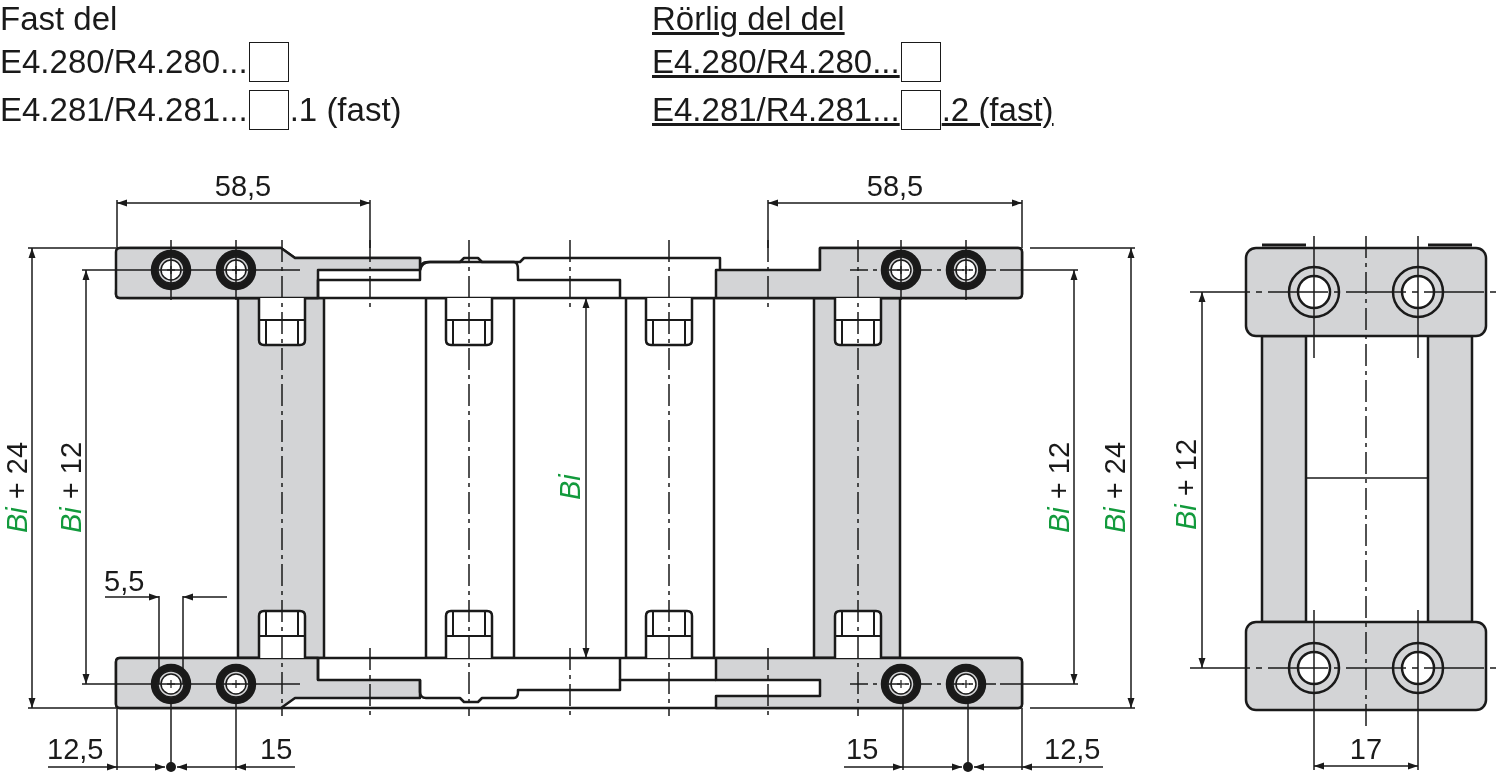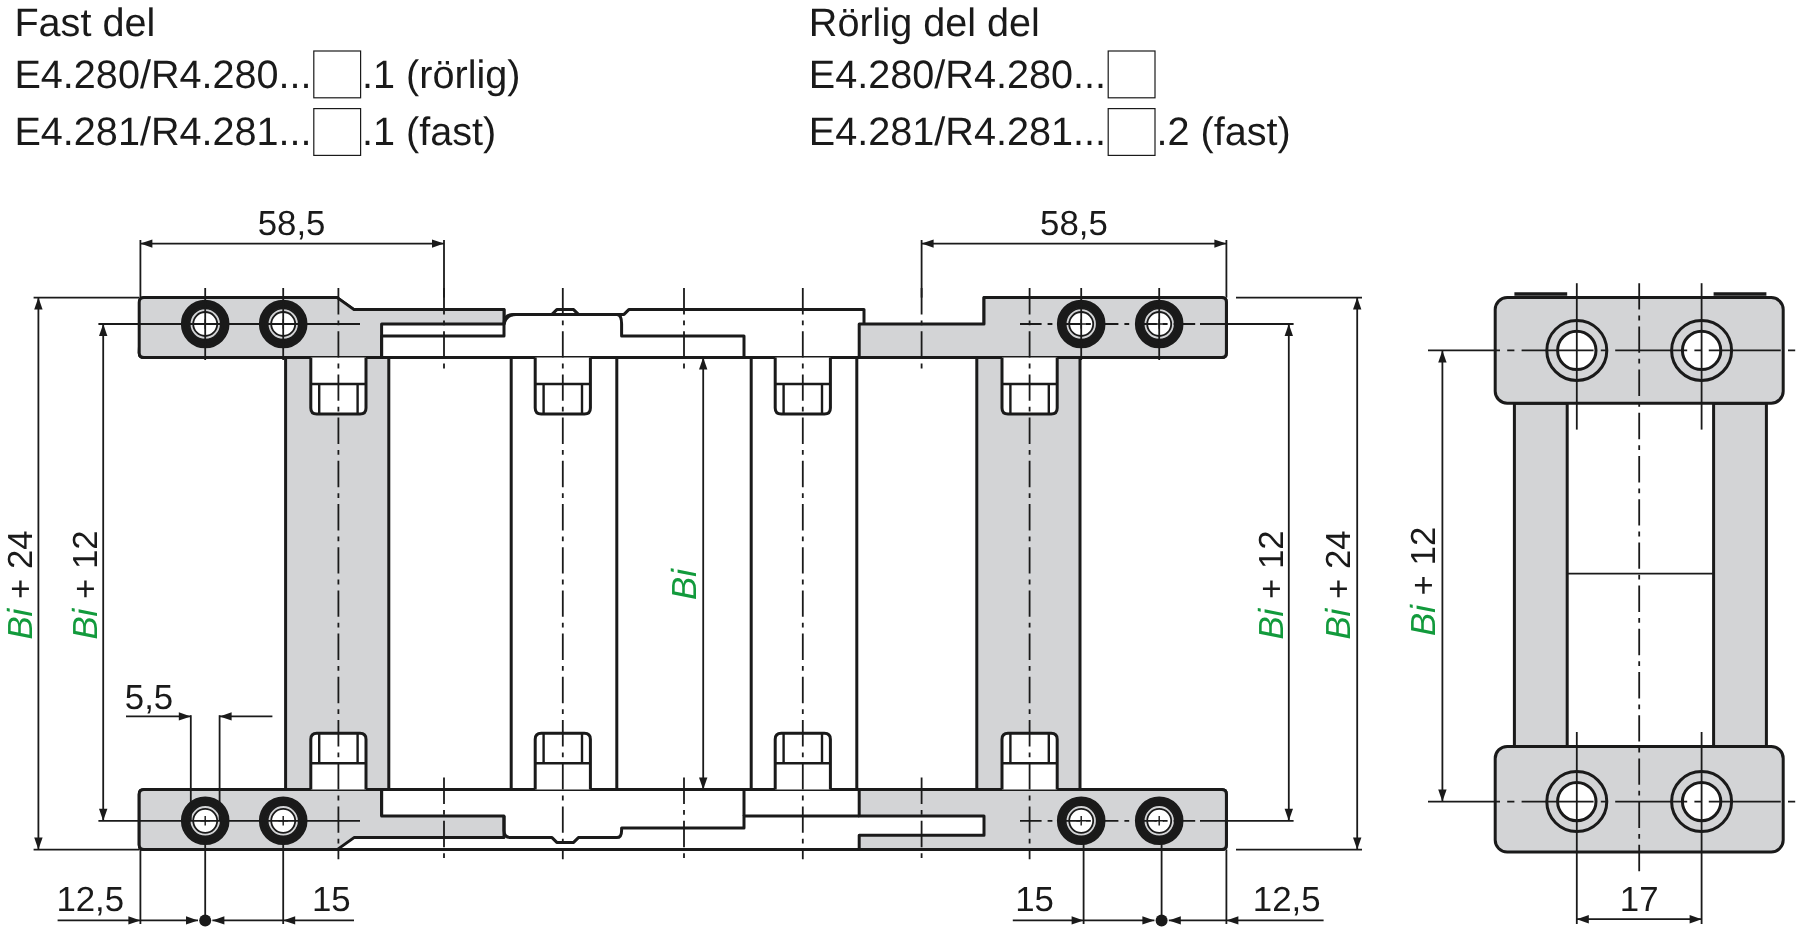--- a/index.html
+++ b/index.html
@@ -10,35 +10,34 @@
   .hdr .box { display:inline-block; width:40px; height:40px; border:1.5px solid #1a1a1a; box-sizing:border-box; margin:0 1px; }
   svg { position:absolute; left:0; top:0; }
   svg text { font-family:"Liberation Sans", "DejaVu Sans", sans-serif; }
   .dim { font-size:29px; fill:#1a1a1a; }
   .bi { font-size:29px; fill:#1a1a1a; }
   .bi-g { fill:#129a3c; font-style:italic; }
 </style>
 </head>
 <body>
 
-<div class="hdr" style="left:12px; top:0px;">
+<div class="hdr" style="left:0; top:0px;">
   <div class="row" style="height:38px;">Fast del</div>
   <div class="row">
     <span>E4.280/R4.280...</span>
       <span class="box"></span>
-      <span>.1 (rörlig)</span>
   </div>
   <div class="row">
     <span>E4.281/R4.281...</span>
       <span class="box"></span>
       <span>.1 (fast)</span>
   </div>
 </div>
 
-<div class="hdr" style="left:674px; top:0px;">
+<div class="hdr" style="left:652px; top:0px;text-decoration:underline;">
   <div class="row" style="height:38px;">Rörlig del del</div>
   <div class="row">
     <span>E4.280/R4.280...</span>
       <span class="box"></span>
   </div>
   <div class="row">
     <span>E4.281/R4.281...</span>
       <span class="box"></span>
       <span>.2 (fast)</span>
   </div>

